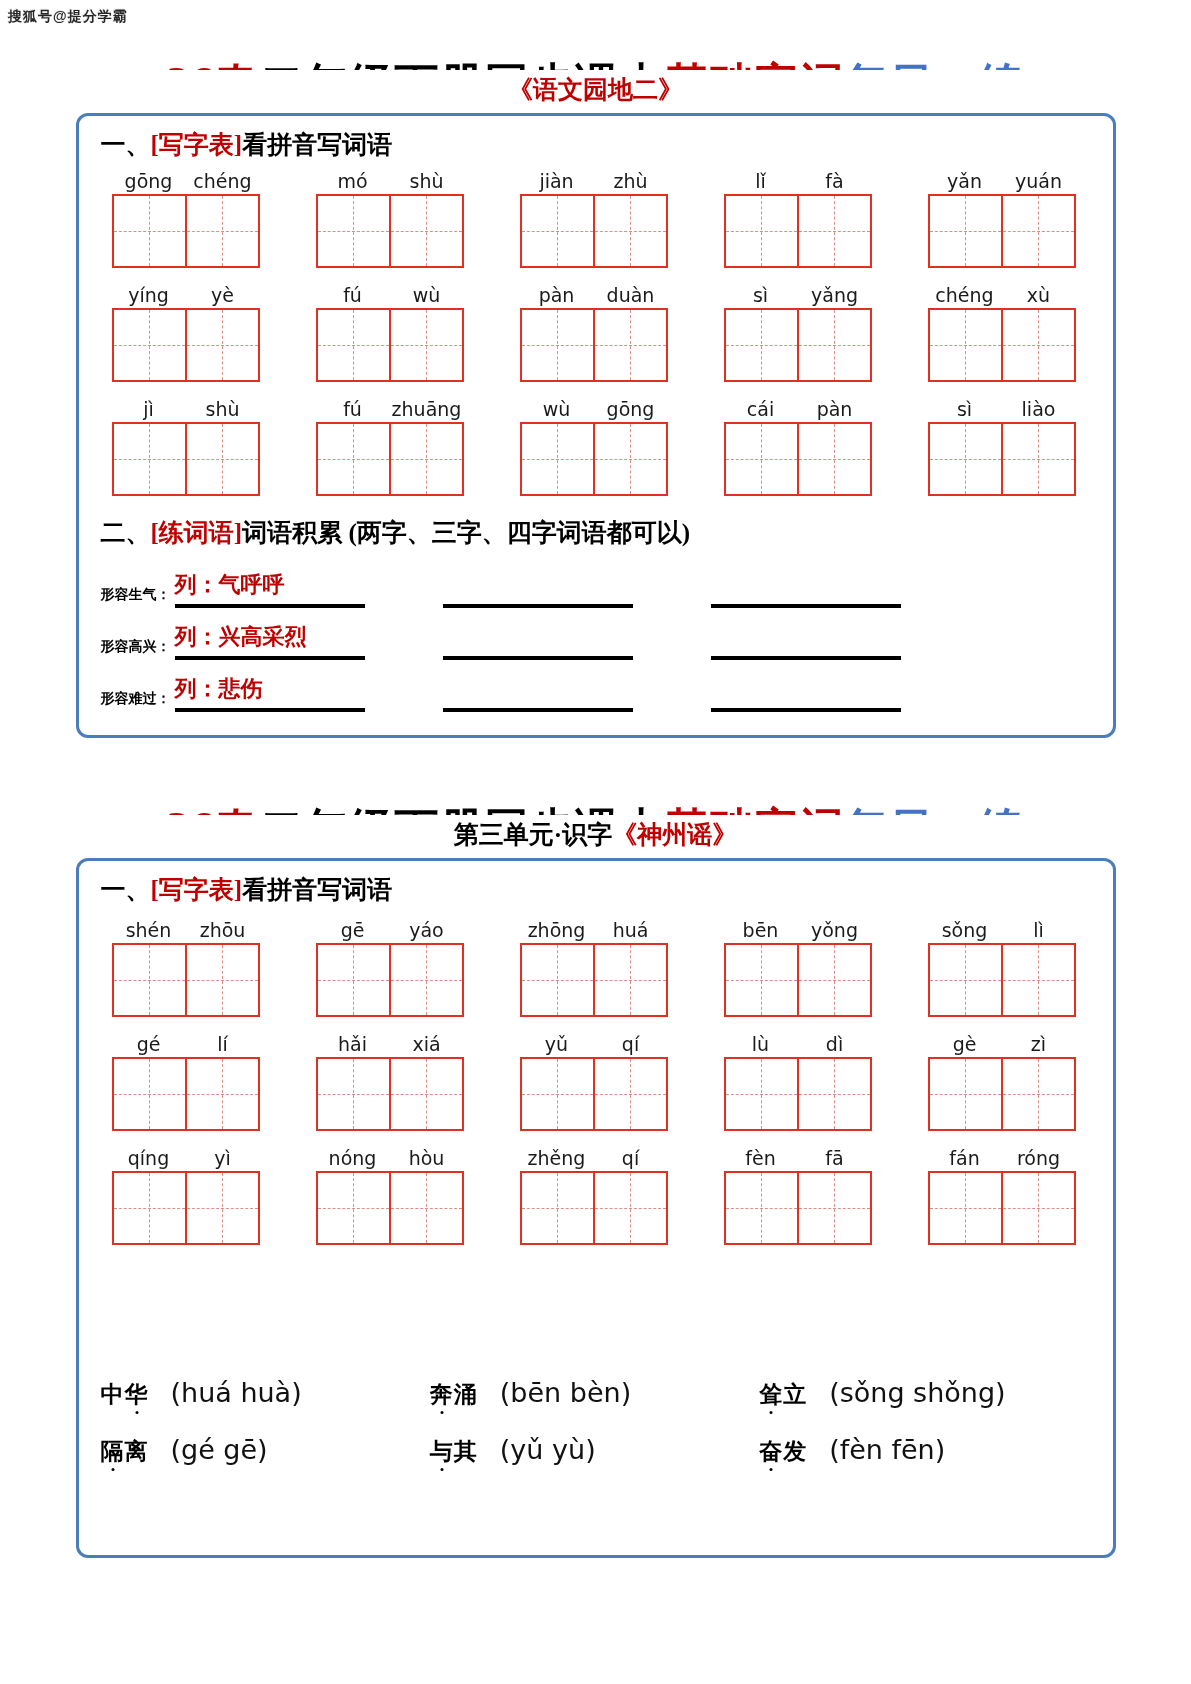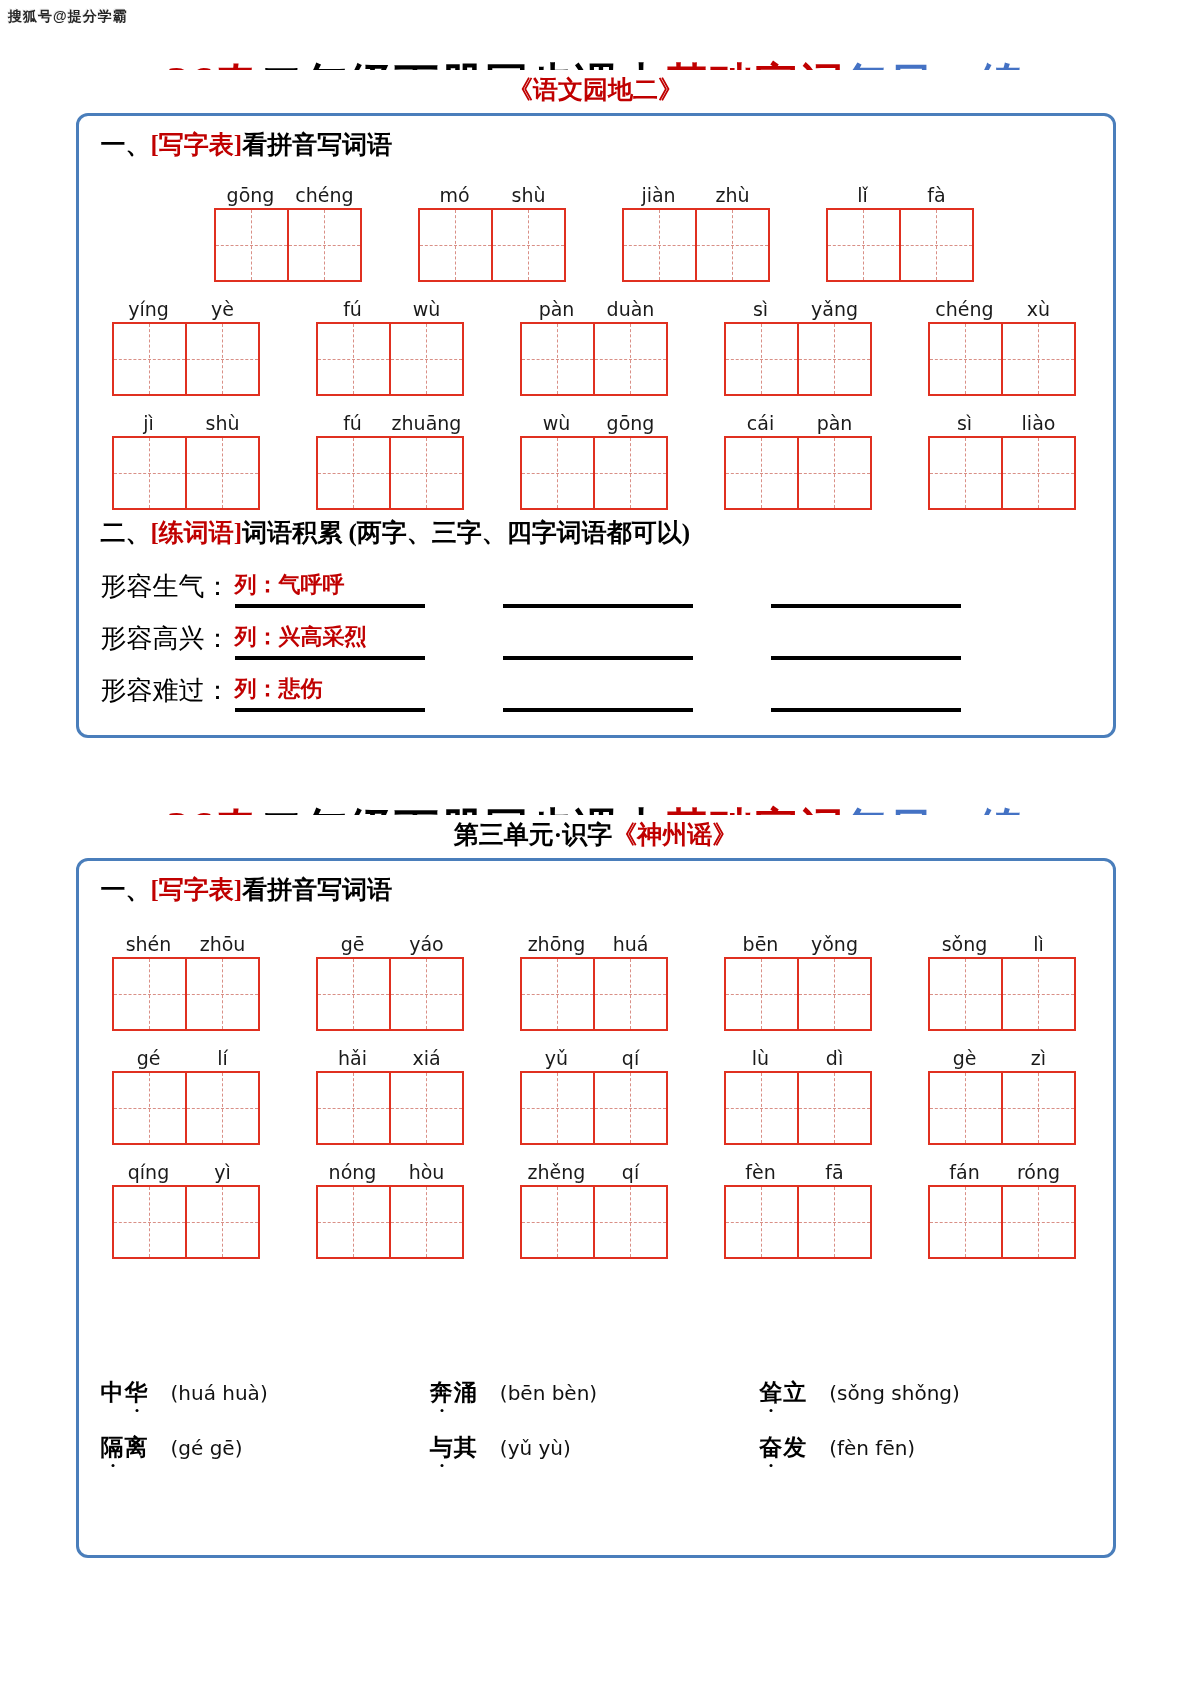--- a/index.html
+++ b/index.html
@@ -90,21 +90,21 @@
     color: #000;
     white-space: nowrap;
   }
   .section-head .tag { color: #c00000; }
   #frame-1 .head-1 { position: absolute; left: 22px; top: 14px; }
   #frame-1 .head-2 { position: absolute; left: 22px; top: 402px; }
   #frame-2 .head-1 { position: absolute; left: 22px; top: 14px; }
   #frame-2 .head-2 { position: absolute; left: 22px; top: 478px; }
 
   
-  .grid-rows { position: absolute; left: 0; right: 4px; margin-top: 14px; }
+  .grid-rows { position: absolute; left: 0; right: 4px; }
   #frame-1 .grid-rows { top: 52px; }
   #frame-2 .grid-rows { top: 56px; }
 
   .grid-row {
     display: flex;
     justify-content: center;
     gap: 56px;
     margin-bottom: 14px;
   }
   .word-cell { width: 148px; }
@@ -151,22 +151,22 @@
 
   
   .accum { position: absolute; left: 22px; top: 440px; right: 24px; }
   .accum-row {
     display: flex;
     align-items: flex-end;
     height: 52px;
   }
   .accum-label {
     font-family: "Liberation Serif", "DejaVu Serif", serif;
-    font-size: 26px;
-    font-weight: 400;
+    font-size: 14px;
+    font-weight: 700;
     color: #000;
     white-space: nowrap;
     padding-bottom: 4px;
   }
   .accum-example {
     font-family: Liberation Sans, sans-serif;
     font-size: 22px;
     font-weight: 700;
     color: #c00000;
     white-space: nowrap;
@@ -208,21 +208,21 @@
     left: 50%;
     transform: translateX(-50%);
     bottom: -7px;
     width: 3px;
     height: 3px;
     border-radius: 50%;
     background: #000;
   }
   .choice-item .opts {
     font-family: "DejaVu Sans", sans-serif;
-    font-size: 20px;
+    font-size: 27px;
     font-weight: 400;
     color: #111;
   }
 </style>
 </head>
 <body>
 
 <div class="watermark">搜狐号@提分学霸</div>
 
 <div class="sheet" id="sheet-1">
@@ -269,20 +269,30 @@
           </div>
           <div class="tian">
               <div class="half"></div>
               <div class="half"></div>
             </div>
         </div>
         <div class="word-cell">
           <div class="pinyin-pair">
             <span>lǐ</span>
             <span>fà</span>
+          </div>
+          <div class="tian">
+              <div class="half"></div>
+              <div class="half"></div>
+            </div>
+        </div>
+        <div class="word-cell">
+          <div class="pinyin-pair">
+            <span>yǎn</span>
+            <span>yuán</span>
           </div>
           <div class="tian">
               <div class="half"></div>
               <div class="half"></div>
             </div>
         </div>
       </div>
 
       <div class="grid-row">
         <div class="word-cell">

